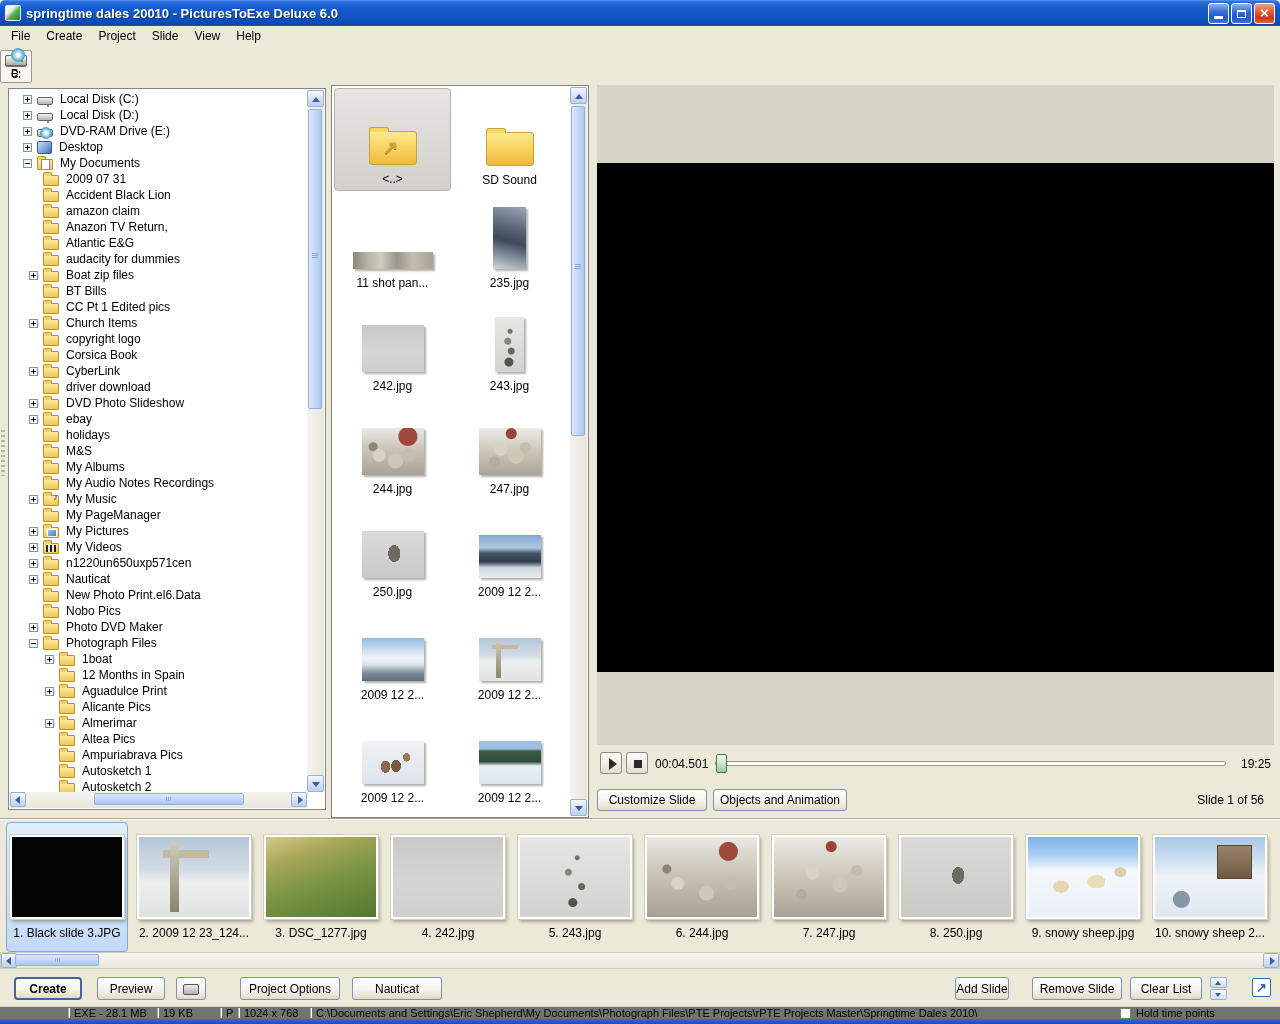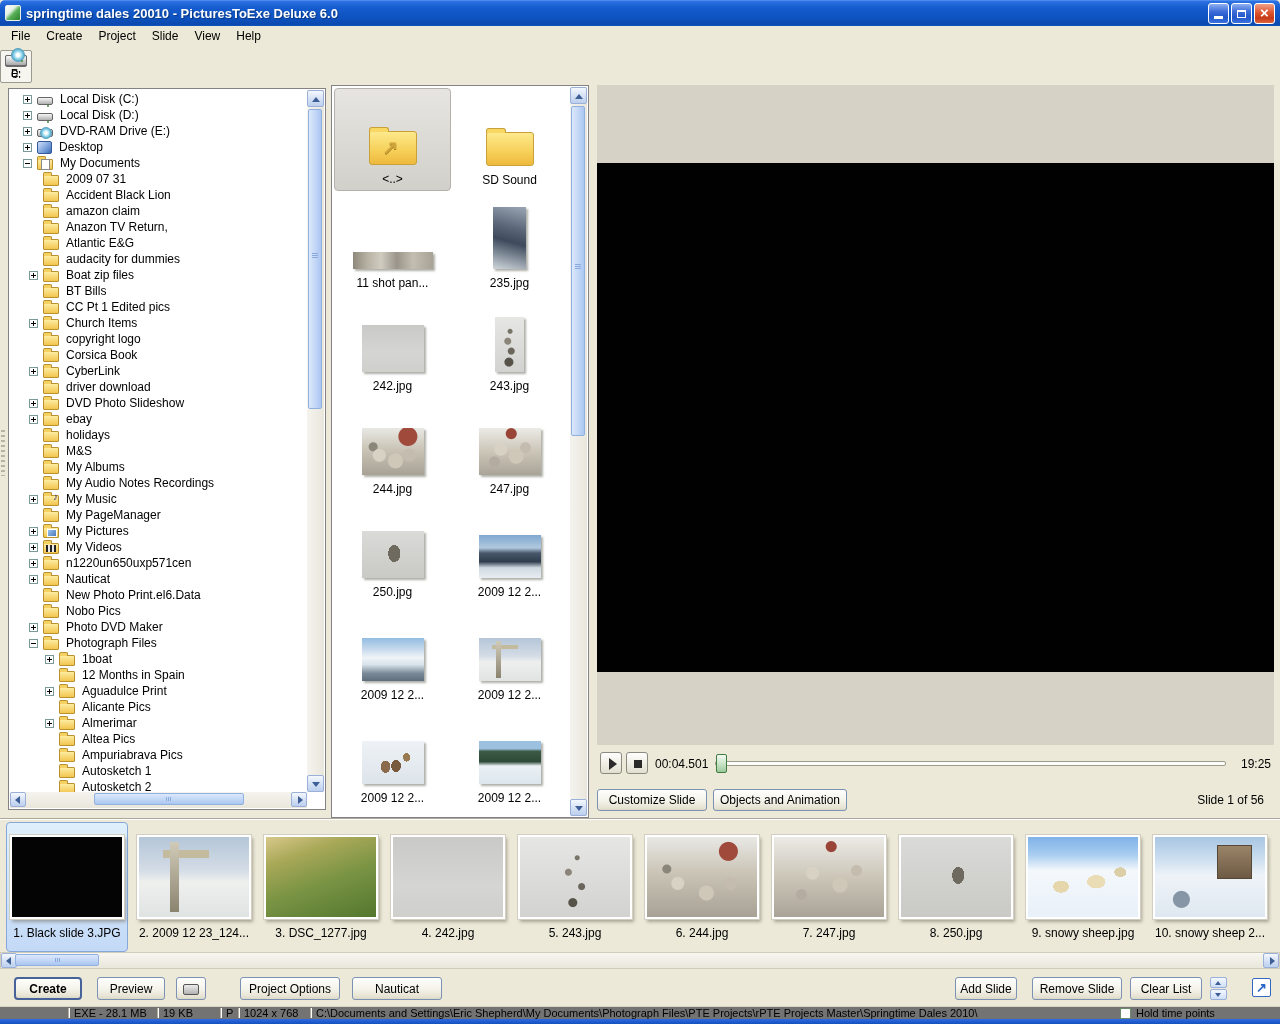--- a/index.html
+++ b/index.html
@@ -214,21 +214,21 @@
   
   .actionbar { position:absolute; left:0; top:972px; width:1280px; height:34px; }
   .abtn { position:absolute; top:5px; height:23px; }
   .btn-create { left:14px; width:68px; font-weight:bold; border:2px solid #46639a; border-radius:4px; }
   .btn-preview { left:97px; width:68px; }
   .btn-screen { left:176px; width:30px; }
   .ico-screen { display:inline-block; width:16px; height:11px; margin-top:4px; border:1px solid #555; border-radius:2px;
     background:linear-gradient(180deg,#ececec 0%,#b2b2b2 100%); }
   .btn-project { left:240px; width:100px; }
   .btn-timeline { left:352px; width:90px; }
-  .btn-addslide { left:955px; width:62px; }
+  .btn-addslide { left:955px; width:54px; }
   .btn-removeslide { left:1032px; width:90px; }
   .btn-clearlist { left:1130px; width:72px; }
   .spinner { position:absolute; left:1210px; top:5px; width:17px; height:23px; }
   .spin-btn { position:absolute; left:0; width:17px; height:11px; border:1px solid #9ab0d8; border-radius:2px;
     background:linear-gradient(180deg,#f4f8fe 0%,#cfdef6 100%); }
   .spin-up { top:0; } .spin-down { top:12px; }
   .spin-up::before { content:""; position:absolute; left:4px; top:3px; border-left:3px solid transparent; border-right:3px solid transparent; border-bottom:4px solid #3e5e96; }
   .spin-down::before { content:""; position:absolute; left:4px; top:3px; border-left:3px solid transparent; border-right:3px solid transparent; border-top:4px solid #3e5e96; }
   .expand-bottom { position:absolute; left:1252px; top:6px; }
 

